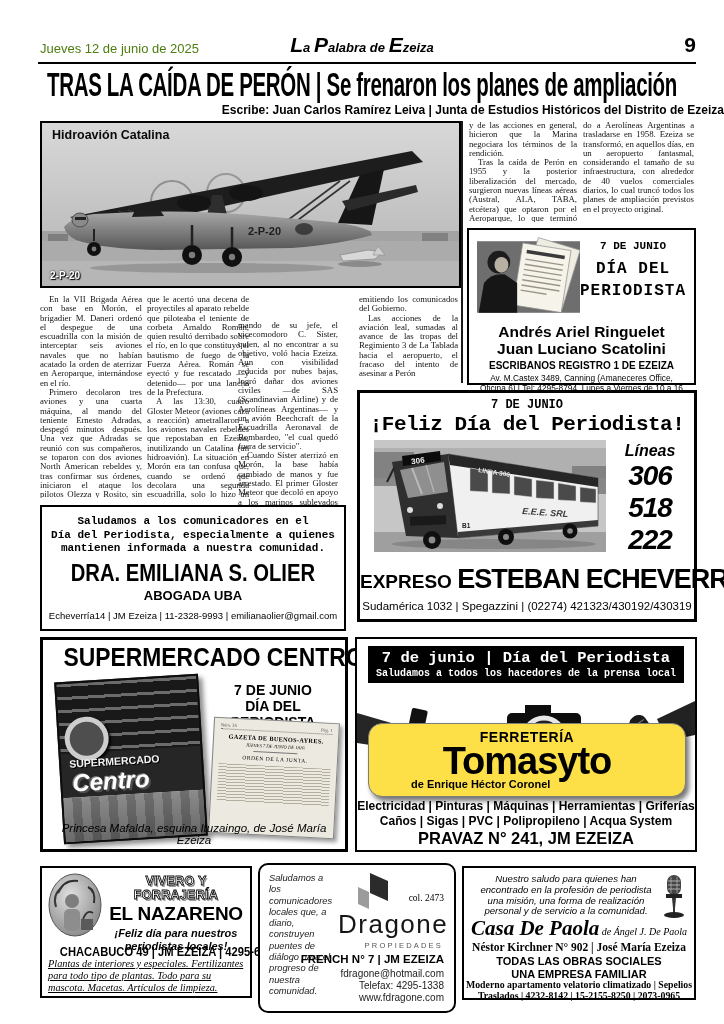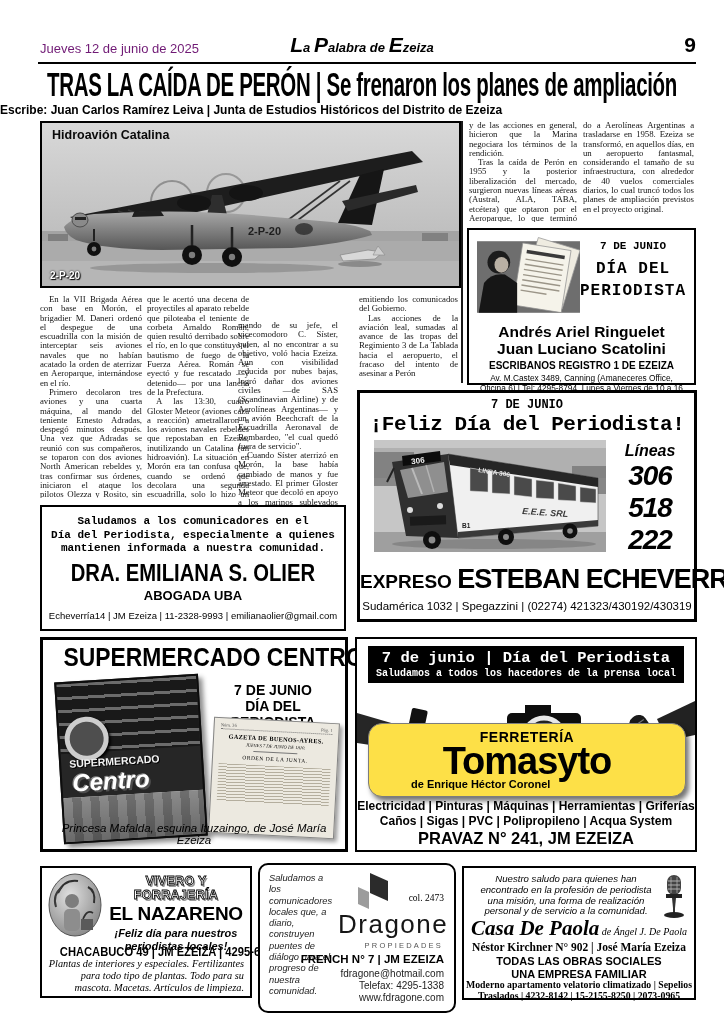--- a/index.html
+++ b/index.html
@@ -1,27 +1,27 @@
 <!DOCTYPE html>
 <html><head>
 <meta charset="utf-8">
 <style>
   body{margin:0;background:#d9d9d9;font-family:"Liberation Sans",sans-serif;}
   .page{position:relative;width:724px;height:1024px;background:#fff;margin:0 auto;overflow:hidden;color:#000;}
   .abs{position:absolute;}
   
-  .issue-date{font:13px "Liberation Sans",sans-serif;color:#701a75;}
+  .issue-date{font:13px "Liberation Sans",sans-serif;color:#4d7c0f;}
   .masthead{font-style:italic;font-weight:700;white-space:nowrap;}
   .masthead .cap{font-size:21px;}
   .masthead .sm{font-size:13px;}
   .pagenum{font:700 21px "Liberation Sans",sans-serif;}
   .rule-h{background:#000;}
   
   .headline{white-space:nowrap;font:700 33px "Liberation Sans",sans-serif;letter-spacing:-0.5px;}
-  .byline{width:724px;text-align:left;font:700 12px "Liberation Sans",sans-serif;}
+  .byline{width:724px;text-align:right;font:700 12px "Liberation Sans",sans-serif;}
   
   .photo{border:2px solid #000;box-sizing:border-box;overflow:hidden;background:#c9c9c9;}
   .photo-cap-top{position:absolute;left:10px;top:5px;font:700 12.5px "Liberation Sans",sans-serif;color:#0a0a0a;}
   .photo-cap-bot{position:absolute;left:8px;bottom:5px;font:700 10px "Liberation Sans",sans-serif;color:#fff;text-shadow:0 0 2px #000,1px 1px 1px #000;}
   
   .article-col{font:8.8px/9.3px "Liberation Serif",serif;text-align:justify;color:#141414;letter-spacing:-0.05px;overflow:hidden;}
   .article-col p{margin:0;text-indent:9px;}
   .article-col.cont p:first-child{text-indent:0;}
   
   .adbox{border:2px solid #000;box-sizing:border-box;position:absolute;background:#fff;}
@@ -71,21 +71,21 @@
   .tom-fer{font:800 14px "Liberation Sans",sans-serif;letter-spacing:.5px;margin-top:5px;}
   .tom-name{font:800 38px/33px "Liberation Sans",sans-serif;letter-spacing:-1px;}
   .tom-owner{font:700 11px "Liberation Sans",sans-serif;text-align:left;padding-left:42px;}
   .tom-prod{position:absolute;top:160px;width:100%;text-align:center;font:700 12px/15px "Liberation Sans",sans-serif;}
   .tom-addr{position:absolute;top:190px;width:100%;text-align:center;font:700 16.5px "Liberation Sans",sans-serif;}
   
   .naz-cat{font:900 12.5px "Liberation Sans",sans-serif;color:#fff;-webkit-text-stroke:.8px #000;text-shadow:1.5px 1.5px 0 #9a9a9a;letter-spacing:.3px;}
   .naz-name{font:800 19px "Liberation Sans",sans-serif;letter-spacing:-.3px;margin-top:1px;}
   .naz-greet{font:italic 700 11px/12.5px "Liberation Sans",sans-serif;margin-top:2px;}
   .naz-contact{white-space:nowrap;font:800 13px "Liberation Sans",sans-serif;}
-  .naz-desc{font:italic 10.3px/12px "Liberation Serif",serif;text-align:right;}
+  .naz-desc{font:italic 10.3px/12px "Liberation Serif",serif;text-align:left;text-decoration:underline;}
   
   .dra-box{border:2px solid #000;border-radius:10px;box-sizing:border-box;position:absolute;background:#fff;}
   .dra-greet{font:italic 9.3px/11.3px "Liberation Sans",sans-serif;color:#222;}
   .dra-col{font:9.5px "Liberation Serif",serif;}
   .dra-name{font:400 26px "Liberation Sans",sans-serif;letter-spacing:1.5px;color:#161616;}
   .dra-prop{font:7.5px "Liberation Sans",sans-serif;letter-spacing:2.2px;color:#555;}
   .dra-addr{font:700 11.5px "Liberation Sans",sans-serif;}
   .dra-contact div{font:10px/12px "Liberation Sans",sans-serif;color:#222;text-align:right;}
   
   .pao-greet{font:italic 9.6px/10.8px "Liberation Sans",sans-serif;text-align:center;}

